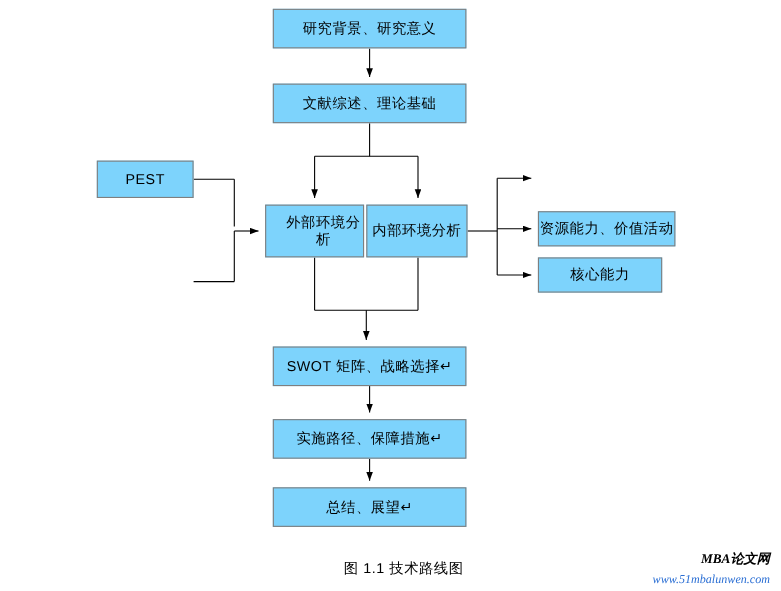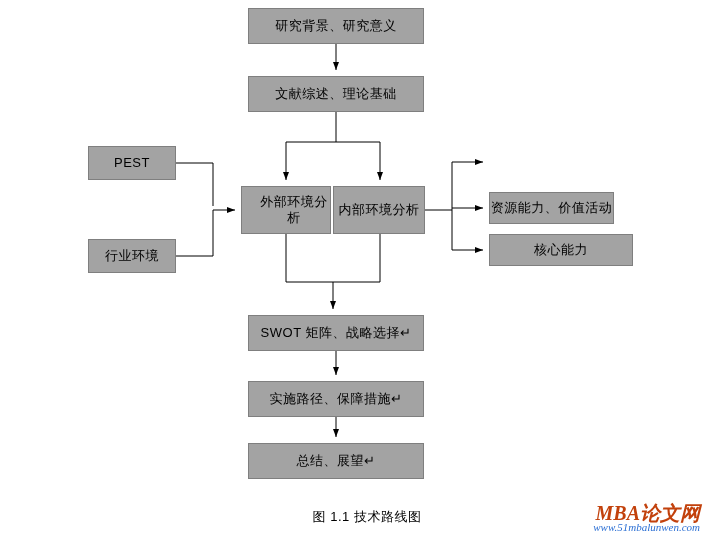--- a/index.html
+++ b/index.html
@@ -19,21 +19,21 @@
     position: absolute;
     left: 0;
     top: 0;
     width: 710px;
     height: 537px;
   }
   .node {
     position: absolute;
     box-sizing: border-box;
     border: 1px solid #7f7f7f;
-    background: #a3a3a3;
+    background: #7dd3fc;
     display: flex;
     align-items: center;
     justify-content: center;
     text-align: center;
     font-size: 13px;
     line-height: 1.2;
     color: #000000;
     letter-spacing: 0.5px;
     z-index: 2;
   }
@@ -42,22 +42,22 @@
     font-size: 13px;
     color: #000000;
     text-align: center;
     letter-spacing: 0.5px;
   }
   .brand {
     position: absolute;
     right: 10px;
     font-weight: bold;
     font-style: italic;
-    font-size: 20px;
-    color: #c2410c;
+    font-size: 12px;
+    color: #000000;
     font-family: "Liberation Serif", serif;
   }
   .brand-url {
     position: absolute;
     right: 10px;
     font-size: 11px;
     color: #2b6fd4;
     font-family: Liberation Serif, serif;
     font-style: italic;
   }
@@ -128,30 +128,27 @@
   </div>
 
   <div class="node" style="left:333px; top:186px; width:92px; height:48px;">
     <span>内部环境分析</span>
   </div>
 
   <div class="node" style="left:88px; top:146px; width:88px; height:34px;">
     <span>PEST</span>
   </div>
 
-  <div class="node" style="left:88px; top:239px; width:88px; height:34px;">
-    <span>行业环境</span>
-  </div>
 
 
   <div class="node" style="left:489px; top:192px; width:125px; height:32px;">
     <span>资源能力、价值活动</span>
   </div>
 
-  <div class="node" style="left:489px; top:234px; width:144px; height:32px;justify-content:center;">
+  <div class="node" style="left:489px; top:234px; width:113px; height:32px;justify-content:center;">
     <span>核心能力</span>
   </div>
 
   <div class="node" style="left:248px; top:315px; width:176px; height:36px;">
     <span>SWOT 矩阵、战略选择↵</span>
   </div>
 
   <div class="node" style="left:248px; top:381px; width:176px; height:36px;">
     <span>实施路径、保障措施↵</span>
   </div>

